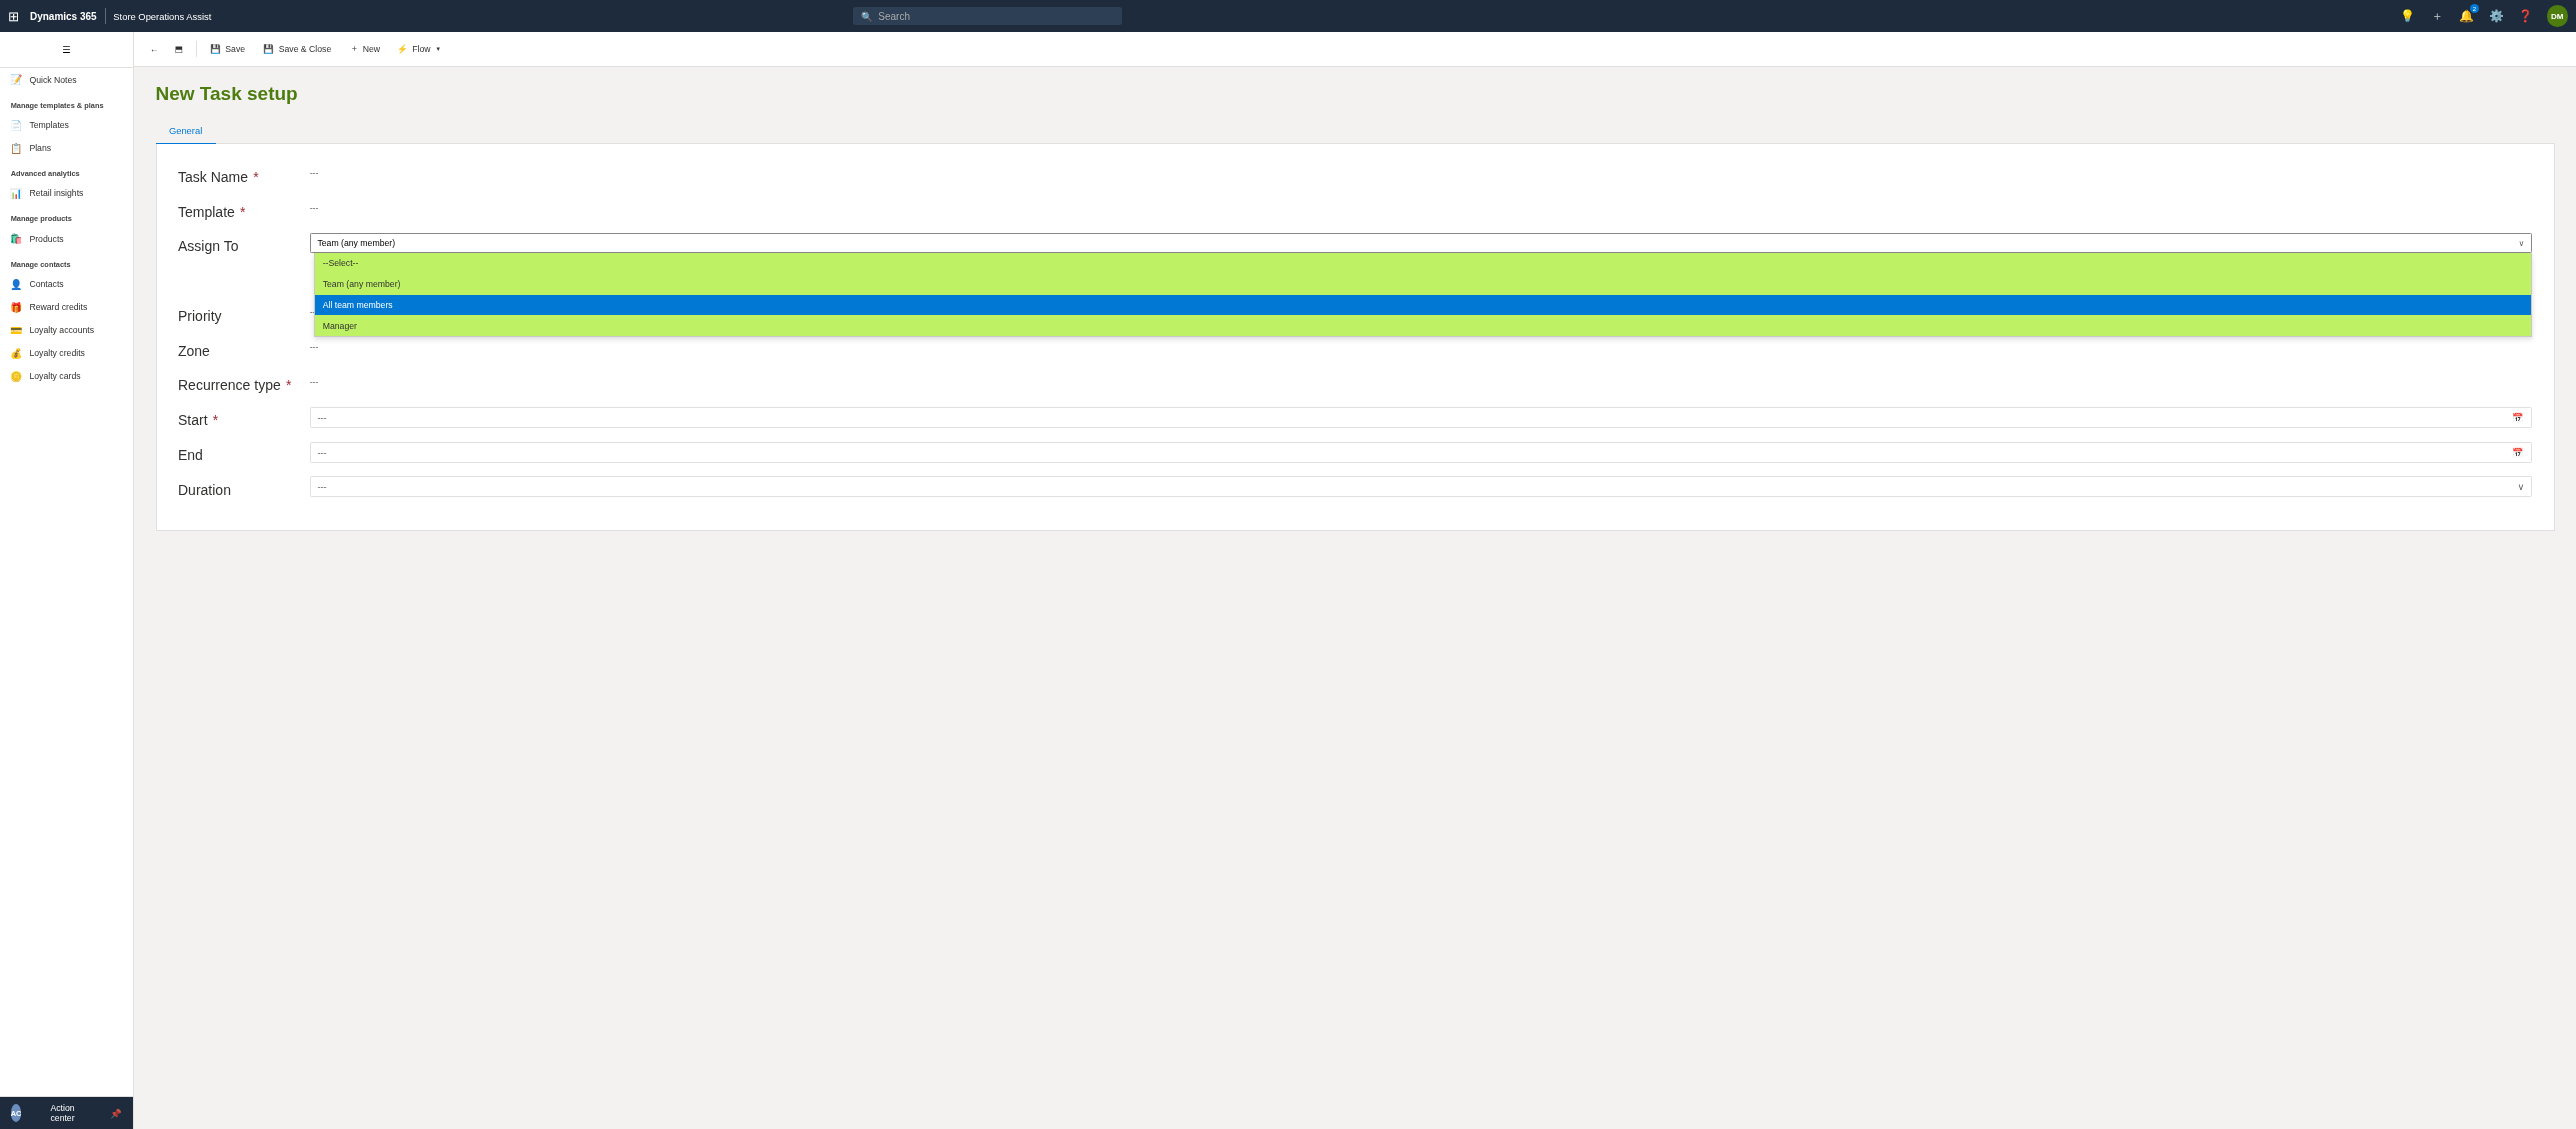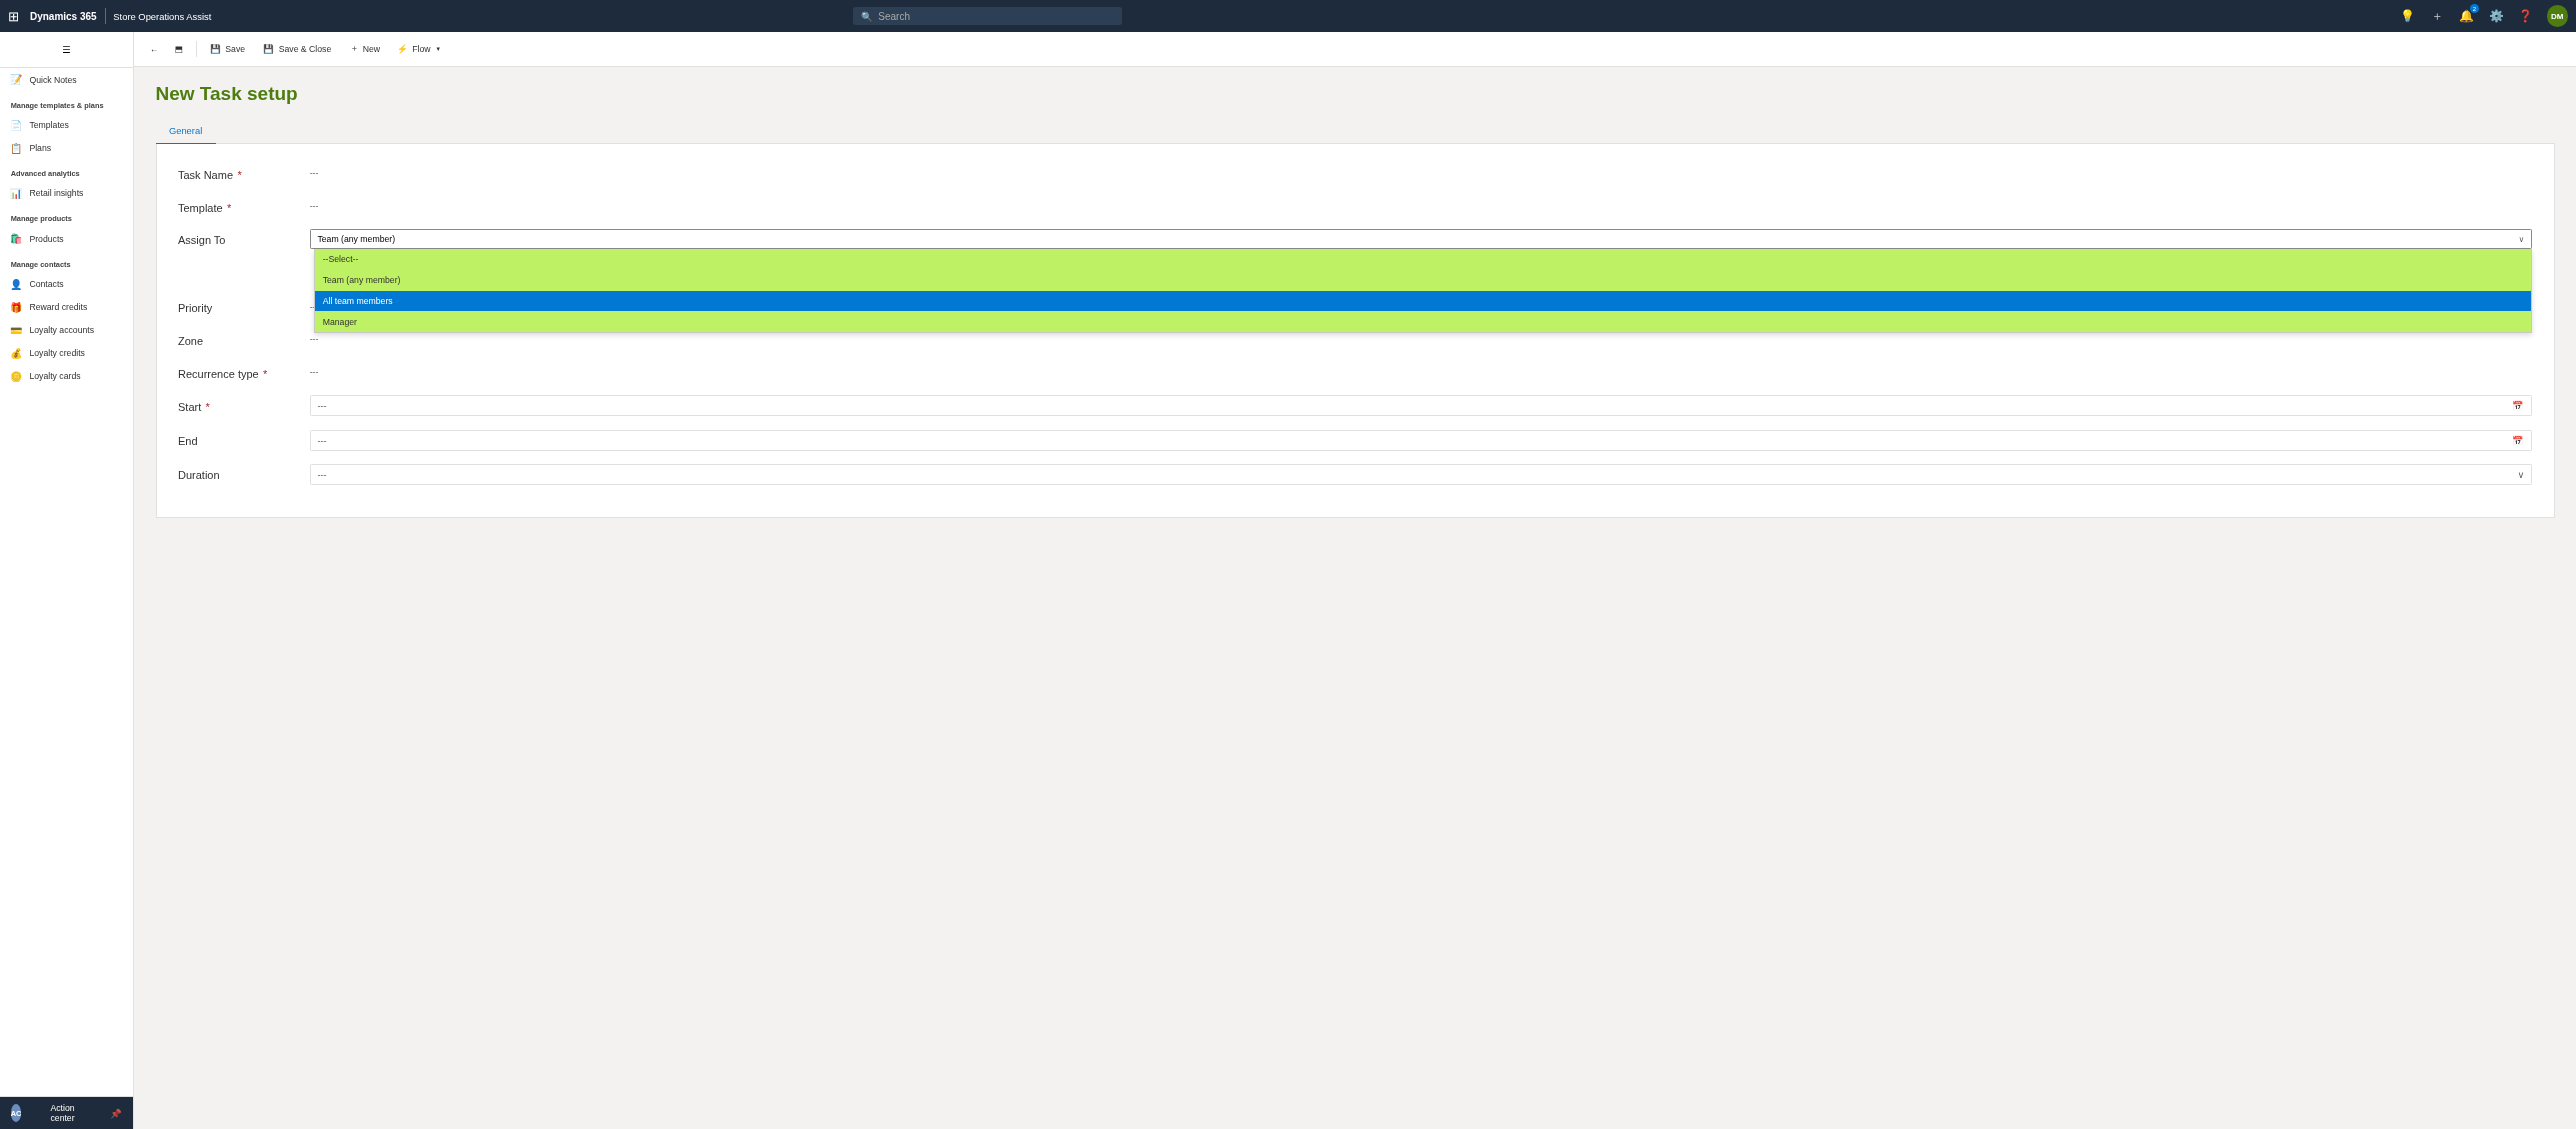--- a/index.html
+++ b/index.html
@@ -123,21 +123,21 @@
 
     
     .form-container {
       background: #fff; border: 0.7px solid #e0e0e0; border-top: none;
       padding: 19px 21.5px; min-height: 336px; position: relative;
     }
     .form-row {
       display: flex; align-items: flex-start; margin-bottom: 13.4px; gap: 10.7px;
     }
     .form-label {
-      width: 121px; font-size: 11px; color: #323130; padding-top: 5.4px; flex-shrink: 0;
+      width: 121px; font-size: 14px; color: #323130; padding-top: 5.4px; flex-shrink: 0;
     }
     .required-star { color: #a4262c; margin-left: 1.3px; }
     .form-value {
       flex: 1; font-size: 8.7px; color: #323130; padding: 4.7px 0;
     }
     .form-value-empty { color: #605e5c; }
 
     
     .dropdown-wrapper { position: relative; flex: 1; }
     .dropdown-selected {

